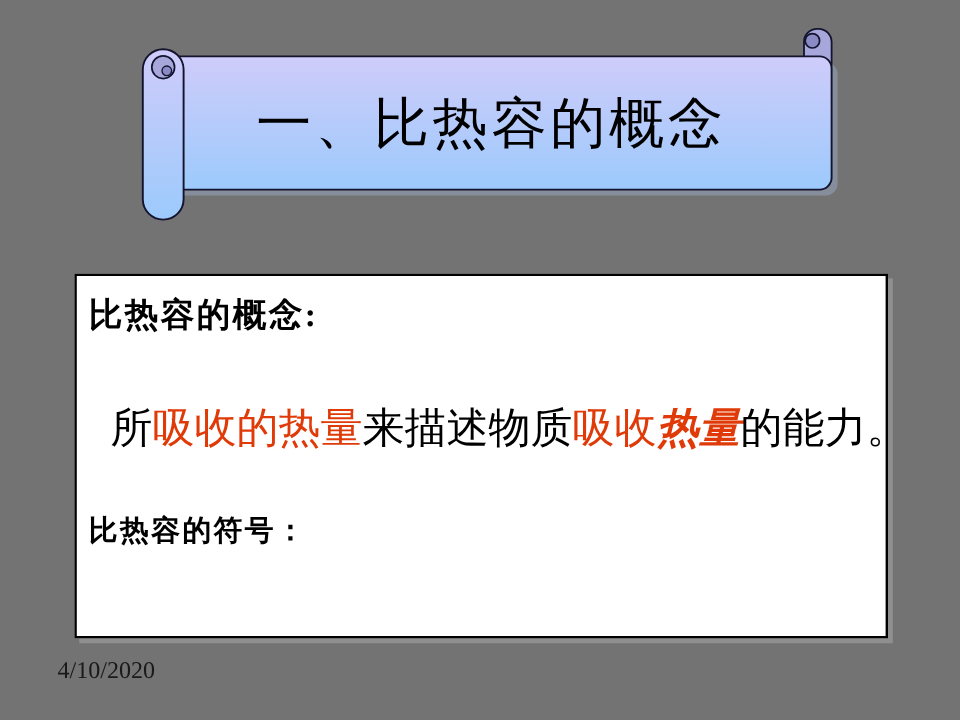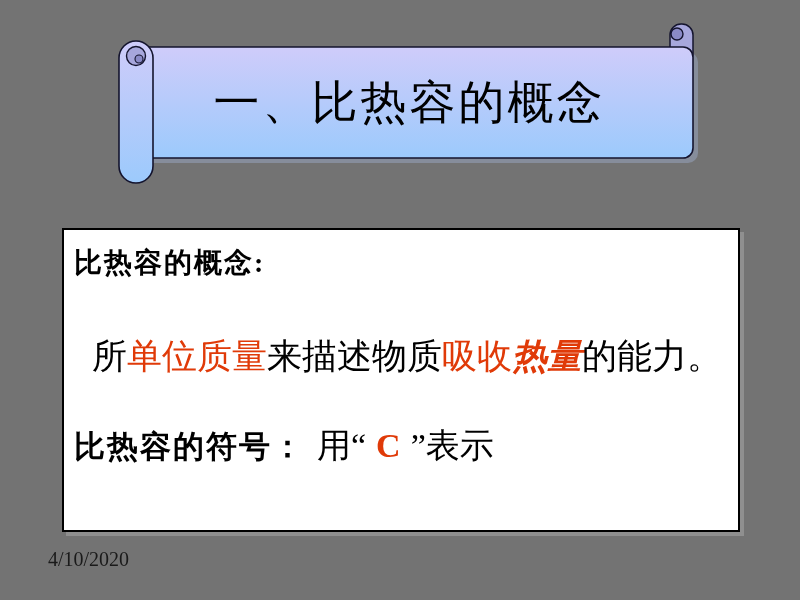--- a/index.html
+++ b/index.html
@@ -68,21 +68,21 @@
   .def-line2 { left: 28px; top: 105px; }
   .symbol-row {
     position: absolute;
     left: 10px;
     top: 176px;
     display: flex;
     align-items: baseline;
     white-space: nowrap;
   }
   .symbol-label {
-    font-size: 31px;
+    font-size: 24px;
     font-weight: bold;
     letter-spacing: 2px;
     margin-right: 12px;
     margin-top: 20px;
   }
   .symbol-text { font-size: 34px; }
   .symbol-text .cgap { margin: 0 10px; }
 
   .red { color: var(--accent-red); }
   .bi  { font-weight: bold; font-style: italic; }
@@ -128,27 +128,24 @@
   </svg>
 
   <div class="banner-title">一、比热容的概念</div>
 
   <div class="content-box">
 
     <div class="concept-label">比热容的概念:</div>
 
 
     <div class="def-line def-line2">
-      <span class="seg">所</span><span class="seg red">单位质量</span><span class="seg">来描述物质</span><span class="seg red">吸收</span><span class="seg red bi">热量</span><span class="seg">的能力。</span>
+      <span class="seg">所</span><span class="seg red">吸收的热量</span><span class="seg">来描述物质</span><span class="seg red">吸收</span><span class="seg red bi">热量</span><span class="seg">的能力。</span>
     </div>
 
     <div class="symbol-row">
       <span class="symbol-label">比热容的符号：</span>
-      <span class="symbol-text">
-        <span>用</span><span>“</span><span class="red bold cgap">C</span><span>”</span><span>表示</span>
-      </span>
     </div>
 
   </div>
 
   <div class="date">4/10/2020</div>
 
 </div>
 
 </body></html>

